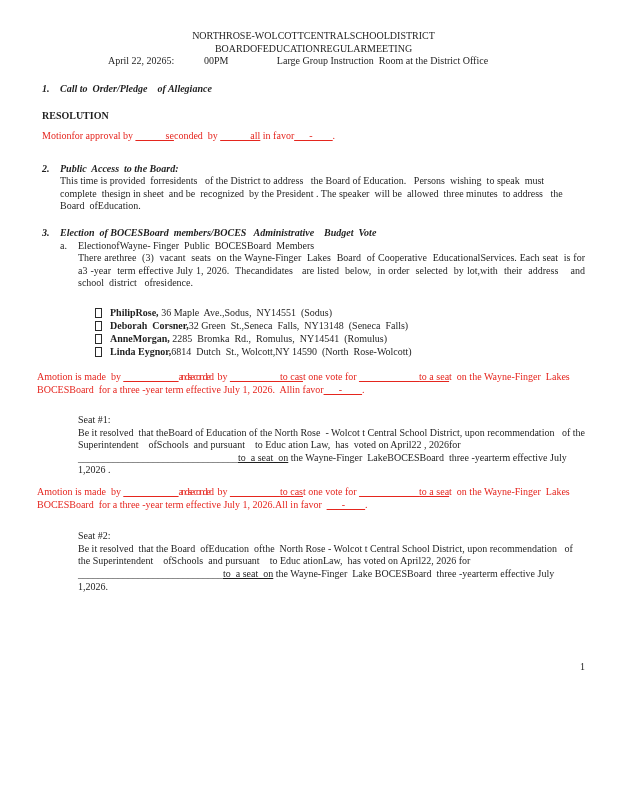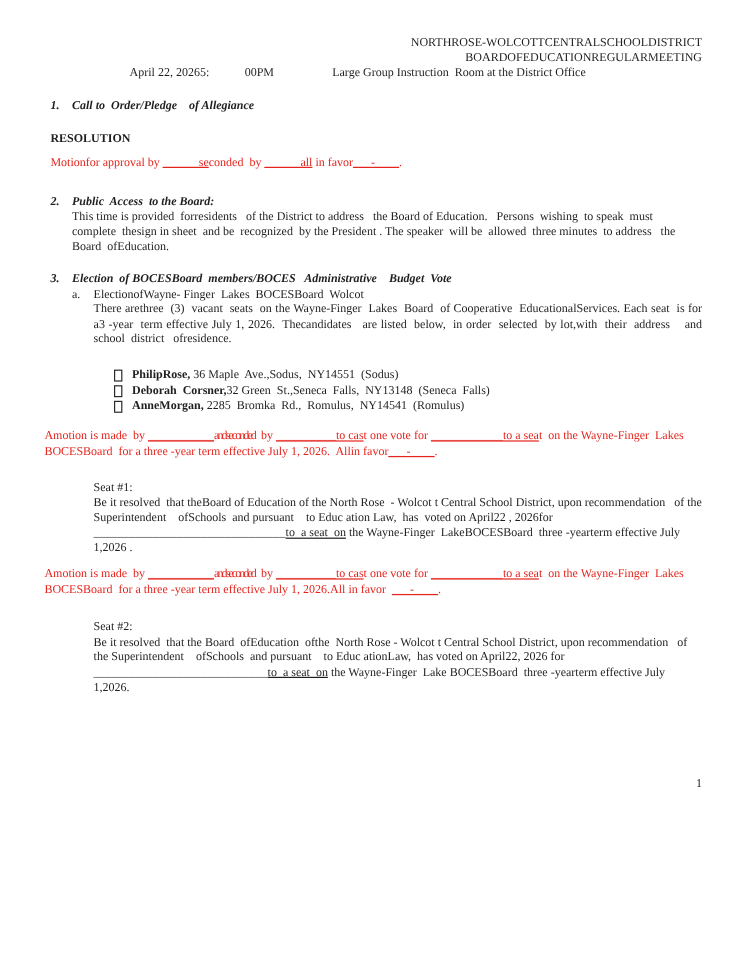--- a/index.html
+++ b/index.html
@@ -9,21 +9,21 @@
     background:#ffffff;
     box-sizing:border-box;
     padding:30px 33px 0 42px;
     font-family:"Liberation Serif", serif;
     font-size:10px;
     line-height:12.6px;
     color:#1f1f1f;
     overflow:hidden;
   }
   .pw{white-space:pre-wrap;}
-  .c{text-align:right;}
+  .c{text-align:center;}
   .b{font-weight:bold;}
   .bi{font-weight:bold;font-style:italic;}
   .u{text-decoration:underline;}
   .red{color:#e5261f;}
   .squish{letter-spacing:-1.6px;}
   .hdr-row{margin-left:66px;}
   .hdr-row .time{margin-left:27px;}
   .hdr-row .loc{margin-left:46px;}
   .agenda{margin-top:17px;}
   .item{position:relative;padding-left:18px;}
@@ -88,36 +88,40 @@
     <span class="bi pw">Public  Access  to the Board:</span>
     <div class="pw">This time is provided  forresidents   of the District to address   the Board of Education.   Persons  wishing  to speak  must  complete  thesign in sheet  and be  recognized  by the President . The speaker  will be  allowed  three minutes  to address   the Board  ofEducation.</div>
   </div>
 
   <div class="item item3">
     <span class="num bi pw">3.</span>
     <span class="bi pw">Election  of BOCESBoard  members/BOCES   Administrative    Budget  Vote</span>
 
     <div class="sub">
       <span class="subnum pw">a.</span>
-      <span class="pw">ElectionofWayne- Finger  Lakes  BOCESBoard  Wolcot</span>
+      <span class="pw">ElectionofWayne- Finger  Public  BOCESBoard  Members</span>
       <div class="pw j">There arethree  (3)  vacant  seats  on the Wayne-Finger  Lakes  Board  of Cooperative  EducationalServices. Each seat  is for  a3 -year  term effective July 1, 2026.  Thecandidates   are listed  below,  in order  selected  by lot,with  their  address    and  school  district   ofresidence.</div>
     </div>
 
     <div class="bullets">
       <div class="cand">
         <span class="glyph"></span>
         <span class="b pw">PhilipRose,</span><span class="pw"> 36 Maple  Ave.,Sodus,  NY14551  (Sodus)</span>
       </div>
       <div class="cand">
         <span class="glyph"></span>
         <span class="b pw">Deborah  Corsner,</span><span class="pw">32 Green  St.,Seneca  Falls,  NY13148  (Seneca  Falls)</span>
       </div>
       <div class="cand">
         <span class="glyph"></span>
         <span class="b pw">AnneMorgan,</span><span class="pw"> 2285  Bromka  Rd.,  Romulus,  NY14541  (Romulus)</span>
+      </div>
+      <div class="cand">
+        <span class="glyph"></span>
+        <span class="b pw">Linda Eygnor,</span><span class="pw">6814  Dutch  St., Wolcott,NY 14590  (North  Rose-Wolcott)</span>
       </div>
     </div>
   </div>
 
   <p class="motion motion-b motion-b1 red">
     <span class="pw">Amotion is made  by </span><span class="u pw">___________</span><span class="squish pw">andseconded</span><span class="pw">  by </span><span class="u pw">__________</span><span class="u pw">to cas</span><span class="pw">t one vote for </span><span class="u pw">____________</span><span class="u pw">to a sea</span><span class="pw">t  on the Wayne-Finger  Lakes  BOCESBoard  for a three -year term effective July 1, 2026.  Allin favor</span><span class="u pw">___-____</span><span class="pw">.</span>
   </p>
 
   <div class="seat seat1">
     <div class="pw">Seat #1:</div>

